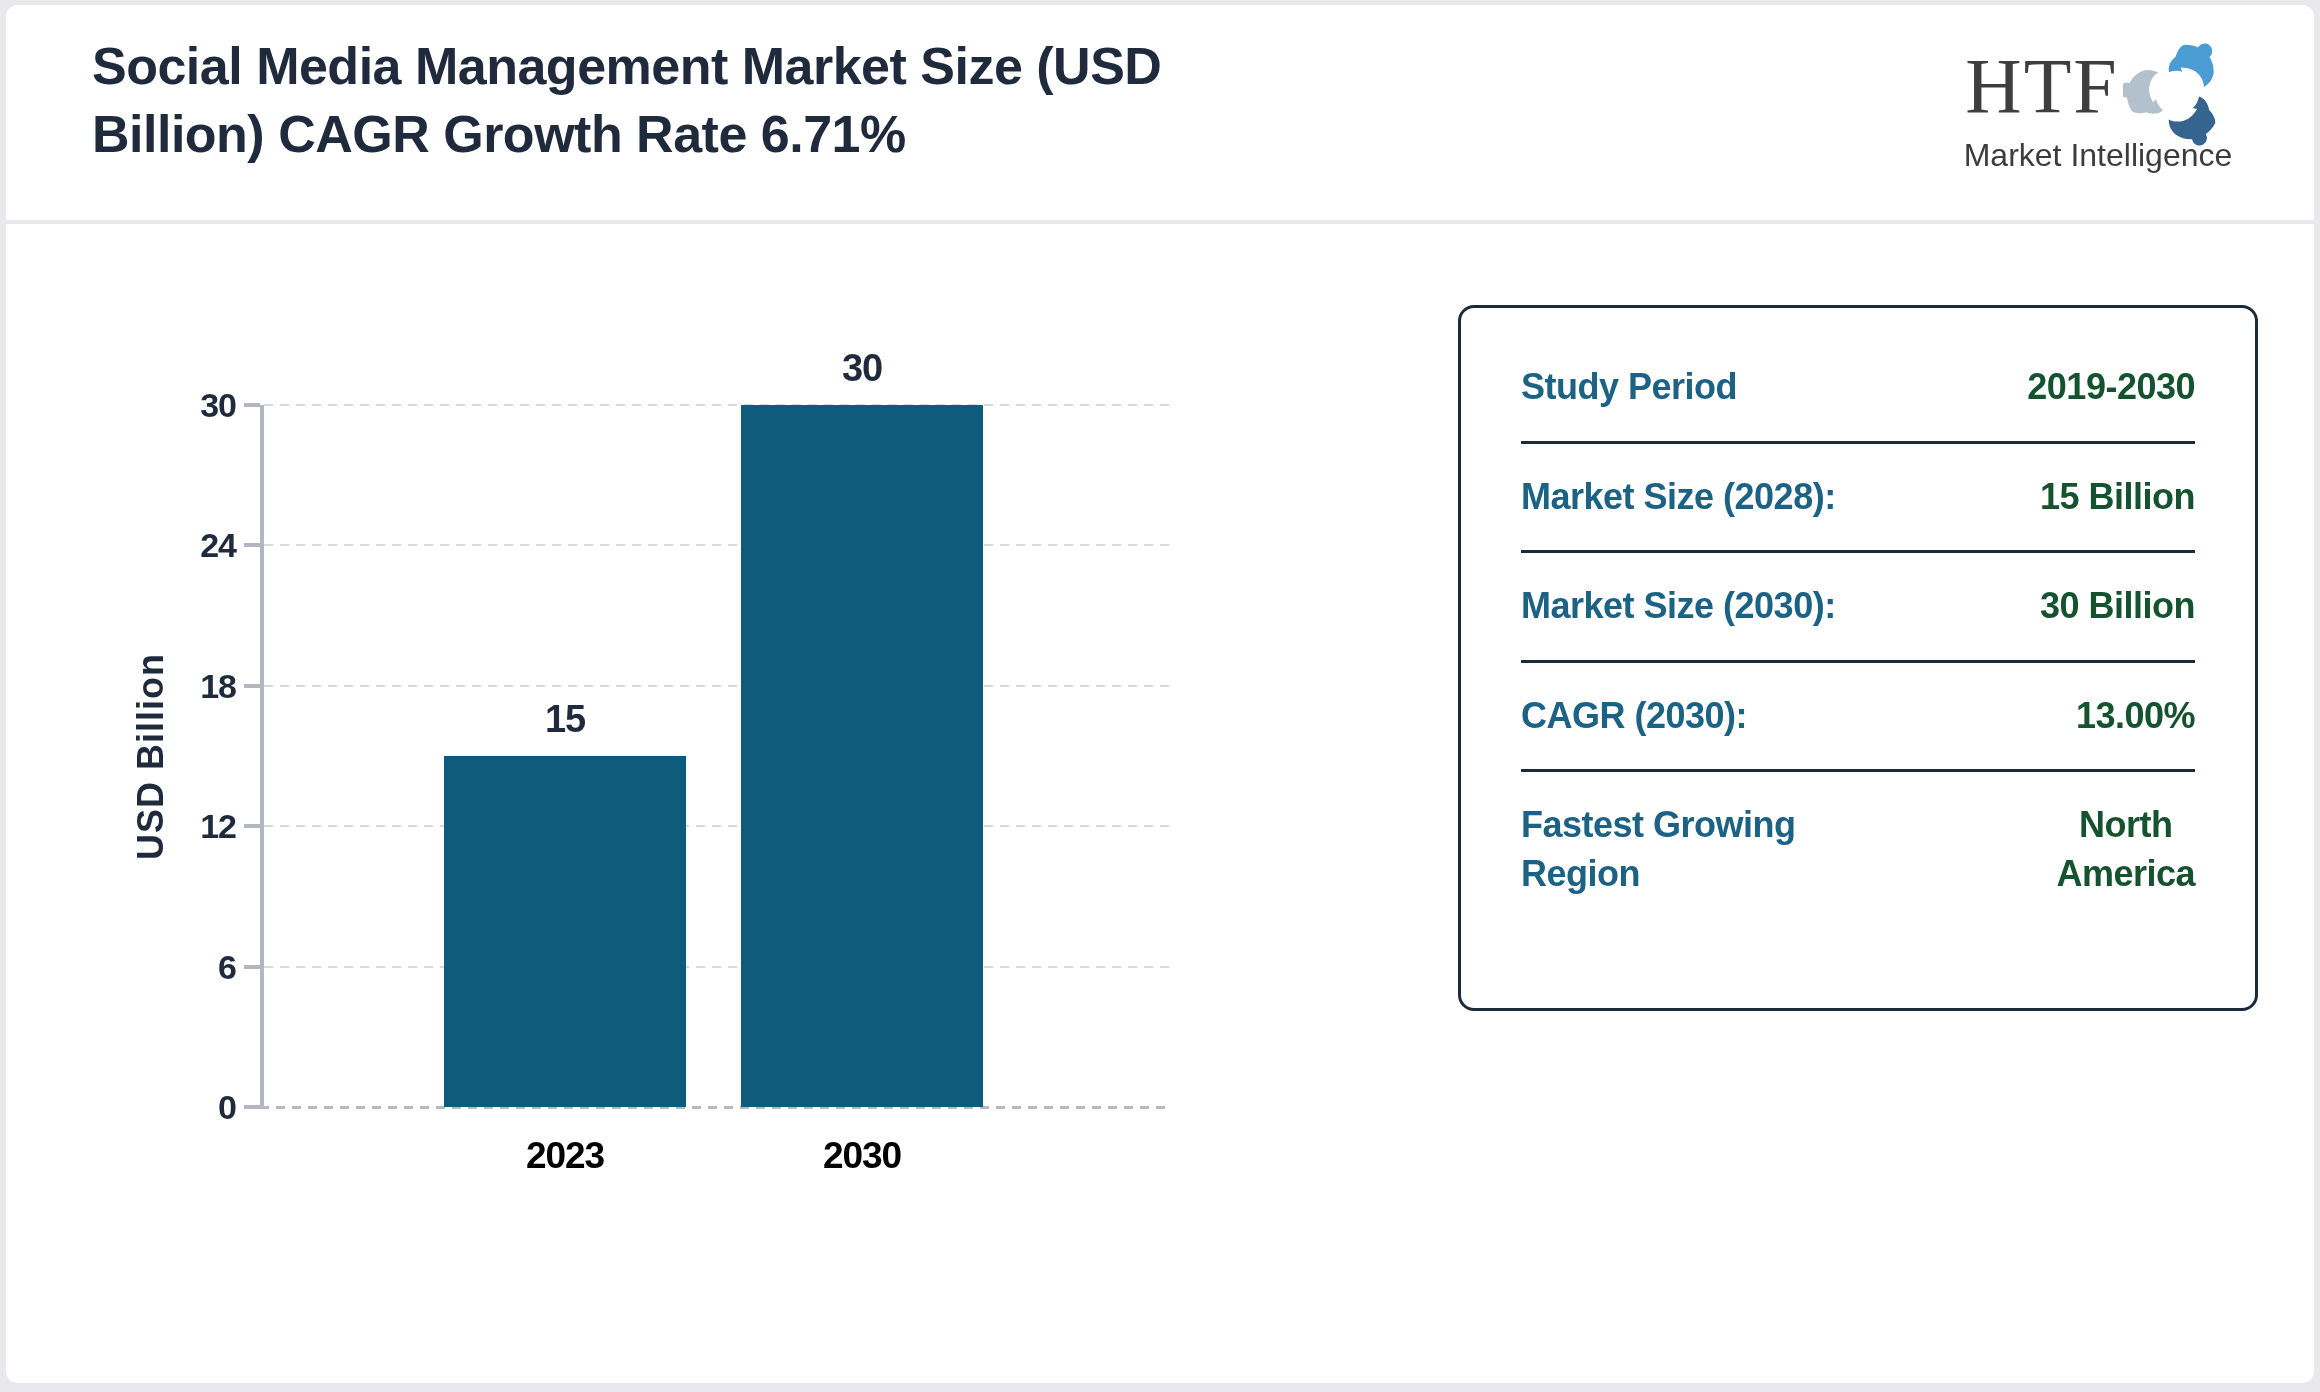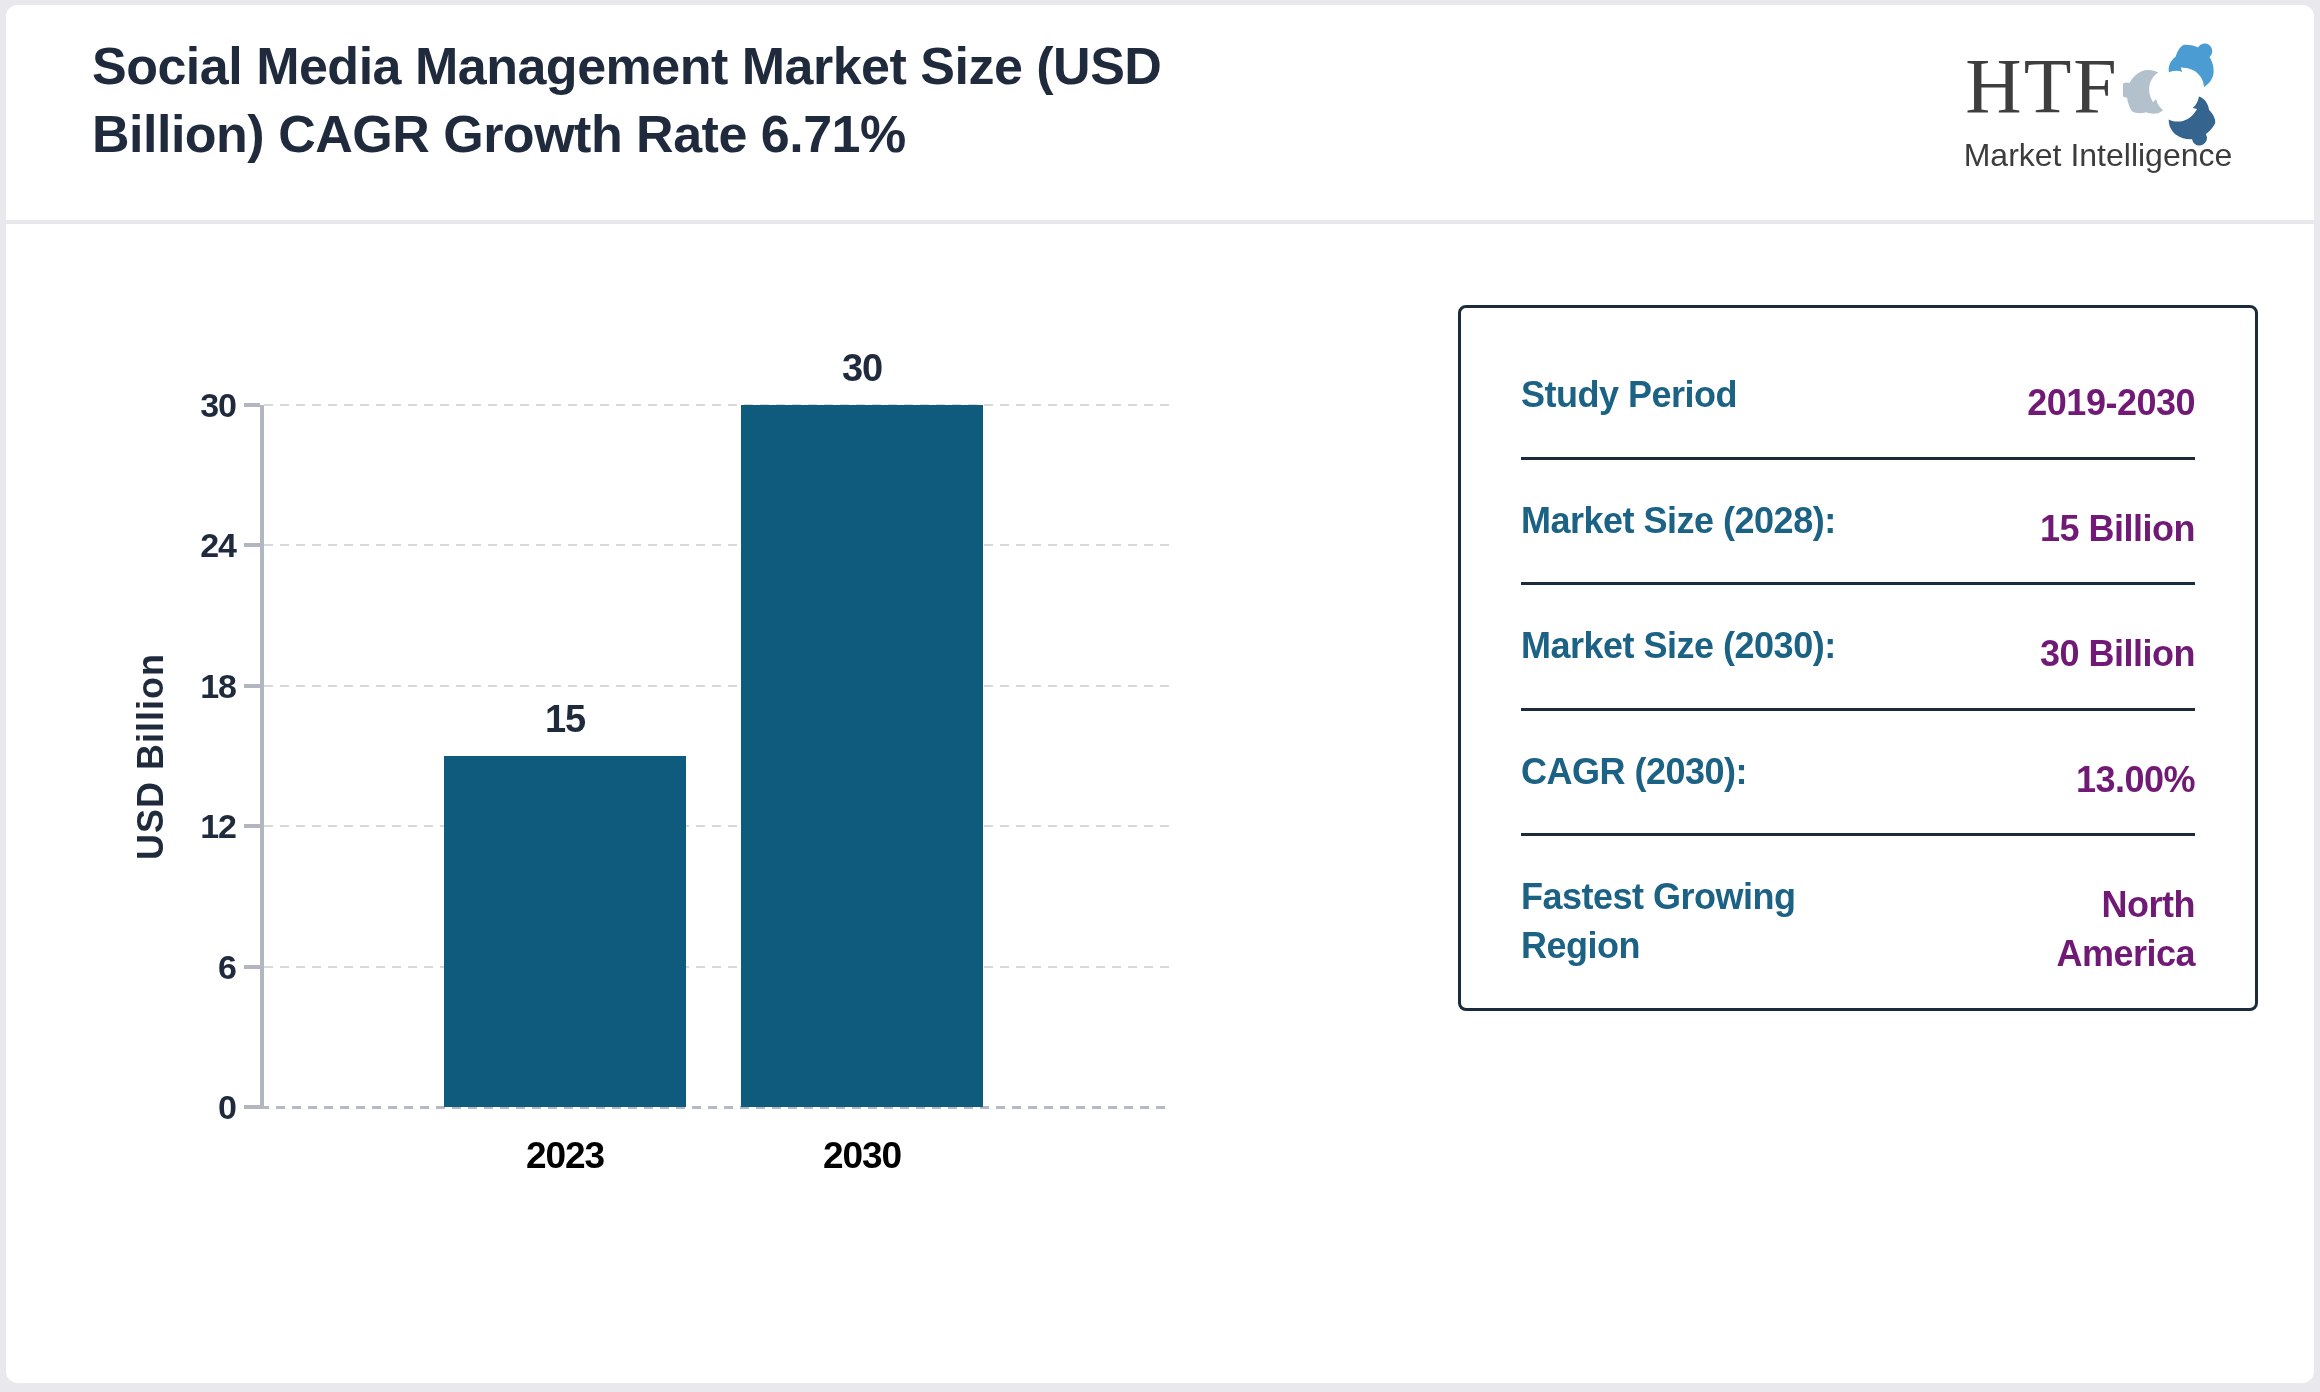--- a/index.html
+++ b/index.html
@@ -70,36 +70,36 @@
     position:absolute;transform:translateX(-50%);
     font-size:38px;font-weight:bold;color:#1f2b3c;letter-spacing:-1px;line-height:1;
   }
   .xtick{
     position:absolute;top:calc(100% + 30px);transform:translateX(-50%);
     font-size:37px;font-weight:bold;color:#000000;letter-spacing:-1px;line-height:1;
   }
   
   .panel{
     position:absolute;left:1452px;top:300px;width:800px;height:706px;
-    border:3px solid #1c2b3c;border-radius:8px;background:#ffffff;
+    border:3px solid #1c2b3c;border-radius:16px;background:#ffffff;
     box-sizing:border-box;
   }
   .panel-inner{padding:26px 60px 0 60px;}
   .info-row{
     display:flex;justify-content:space-between;align-items:center;
     padding:29px 0;border-bottom:3px solid #1c2b3c;
   }
   .info-row:last-child{border-bottom:none;}
   .info-label{
     font-size:36px;font-weight:bold;color:#1b6285;
     white-space:pre-line;line-height:1.35;letter-spacing:-0.5px;max-width:58%;
   }
   .info-value{
-    font-size:36px;font-weight:bold;color:#701a75;text-align:right;
-    white-space:pre-line;line-height:1.35;letter-spacing:-0.5px;max-width:42%;margin-top:16px;
+    font-size:36px;font-weight:bold;color:#14532d;text-align:center;
+    white-space:pre-line;line-height:1.35;letter-spacing:-0.5px;max-width:42%;
   }
 </style>
 </head>
 <body>
 
 <div class="page">
 
   <div class="header">
     <div class="title">Social Media Management Market Size (USD Billion) CAGR Growth Rate 6.71%</div>
 

